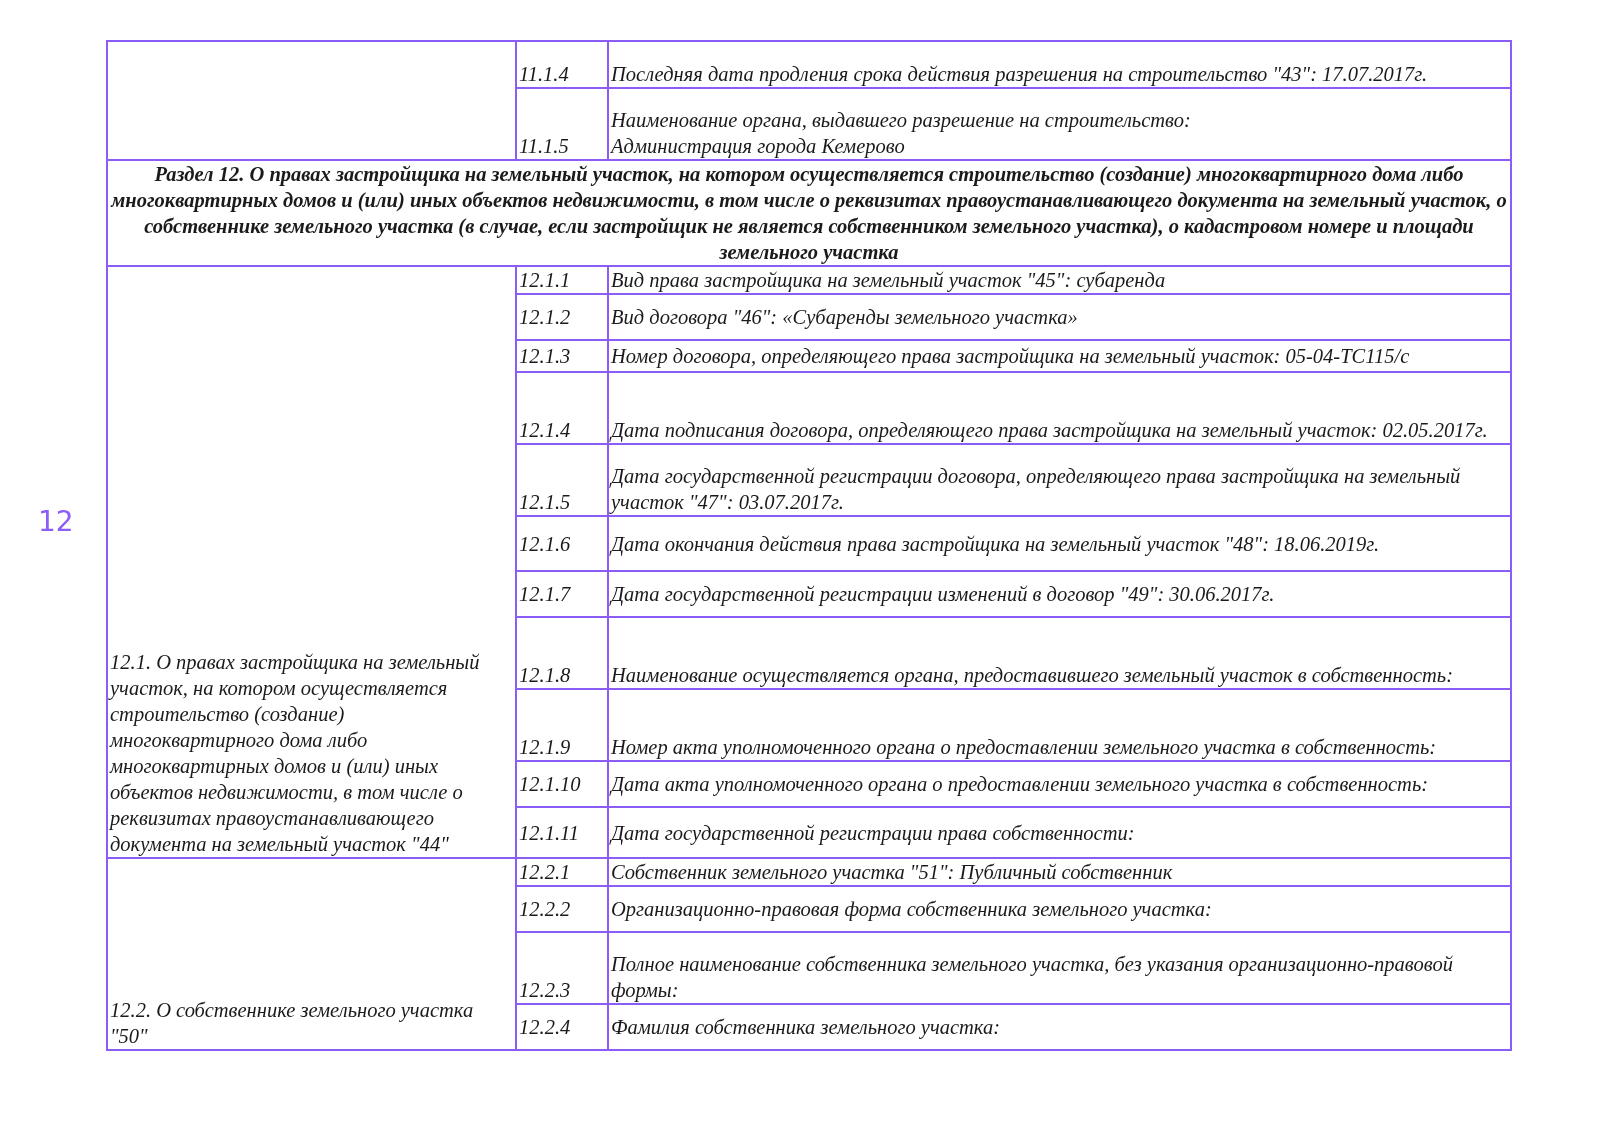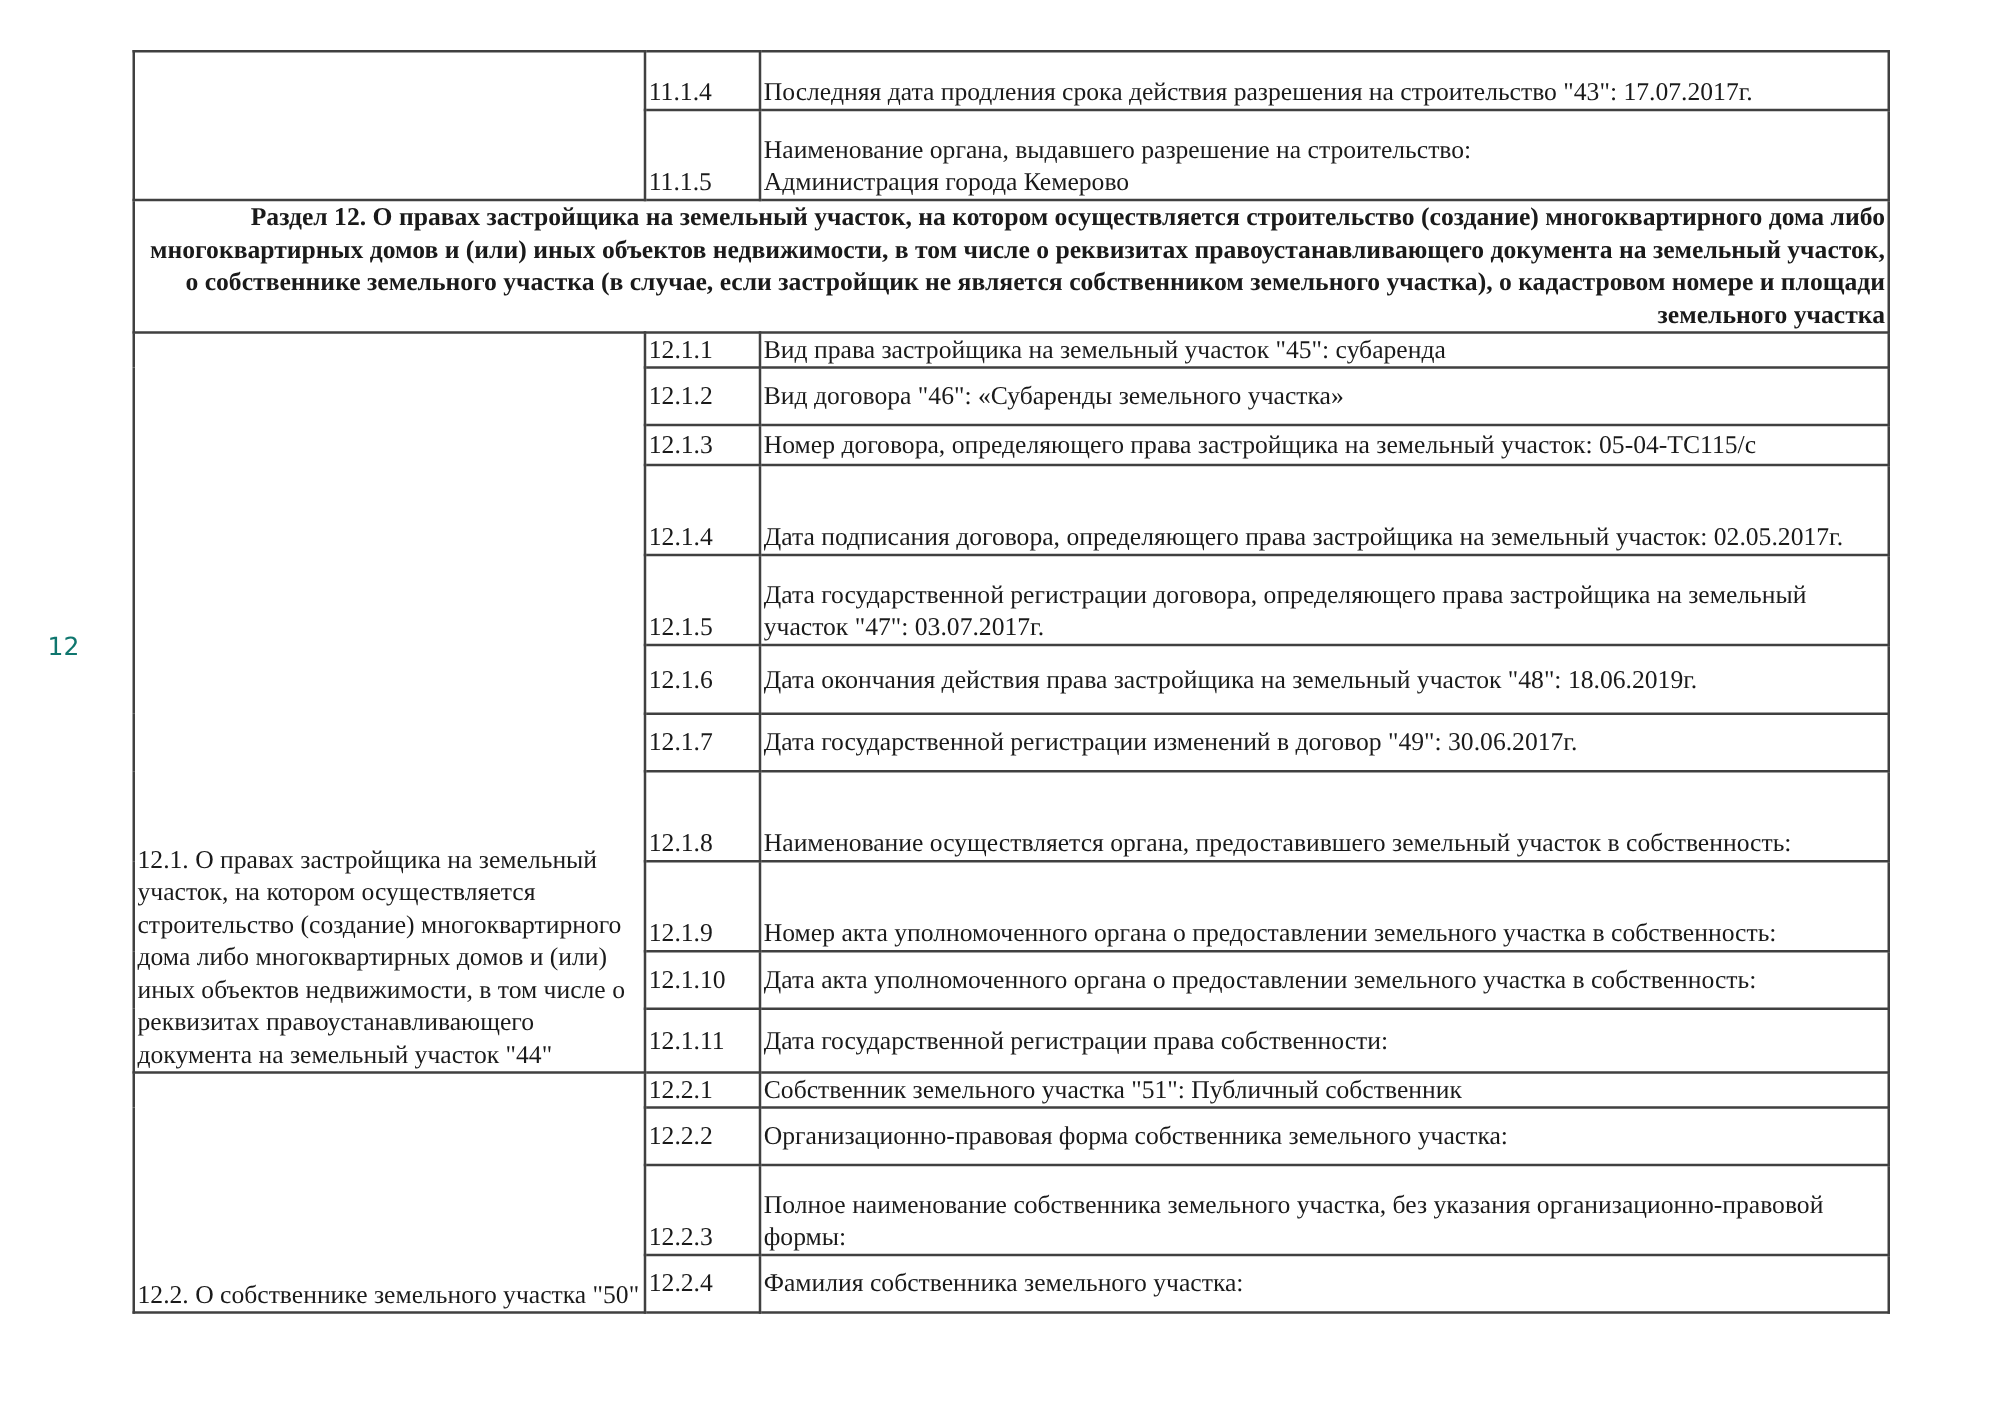--- a/index.html
+++ b/index.html
@@ -1,30 +1,30 @@
 <!DOCTYPE html>
 <html><head>
   <meta charset="utf-8">
   <style>
     html, body { margin: 0; padding: 0; background: #ffffff; }
     body { width: 1600px; height: 1132px; position: relative; overflow: hidden;
            font-family: "Liberation Serif", serif; color: #1a1a1a; }
     .page-number { position: absolute; left: 38px; top: 505px; font-family: "DejaVu Sans", sans-serif;
-                   font-size: 20px; color: #0f766e; }
+                   font-size: 28px; color: #8b5cf6; }
     table.doc { position: absolute; left: 106px; top: 40px; width: 1404px;
                 border-collapse: collapse; table-layout: fixed; }
-    table.doc td { border: 2px solid #404040; padding: 0 2px; font-size: 20.5px; line-height: 26px;
-                   vertical-align: bottom; }
+    table.doc td { border: 2px solid #8b5cf6; padding: 0 2px; font-size: 20.5px; line-height: 26px;
+                   vertical-align: bottom; font-style: italic; }
     col.c1 { width: 409px; }
     col.c2 { width: 92px; }
     col.c3 { width: 903px; }
     td.num { padding-left: 2px; white-space: nowrap; }
     td.text { padding-left: 2px; }
     td.left-cell { vertical-align: bottom; padding-bottom: 2px; }
-    td.section { font-weight: bold; text-align: right; vertical-align: middle; padding: 0 20px; line-height: 26px; }
+    td.section { font-weight: bold; text-align: center; vertical-align: middle; padding: 0 20px; line-height: 26px; }
     .mid td.text, .mid td.num { vertical-align: middle; margin-top: 23px; }
   </style>
 </head>
 <body>
 
 <div class="page-number">12</div>
 
 <table class="doc">
   <colgroup>
       <col class="c1">

